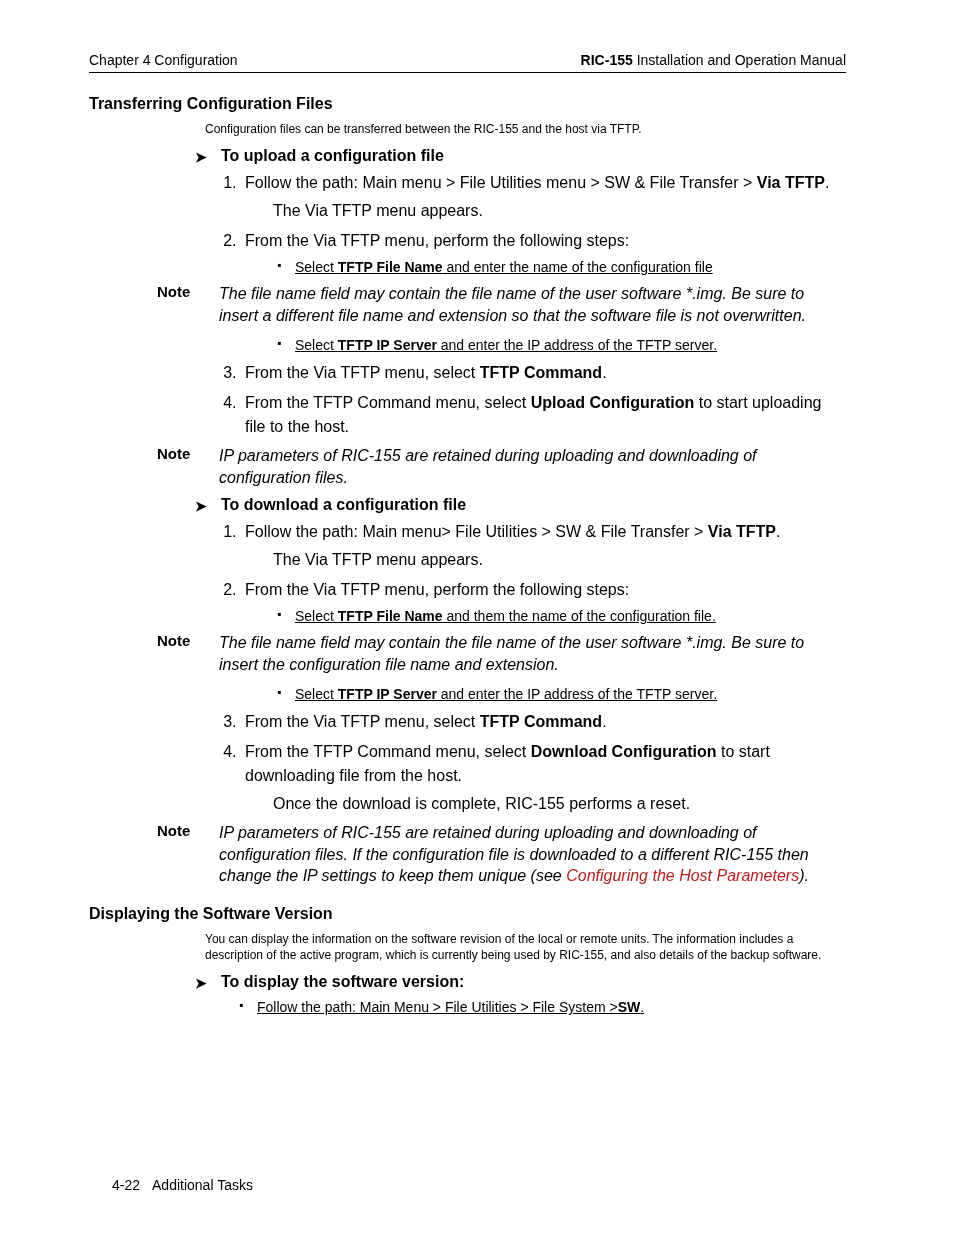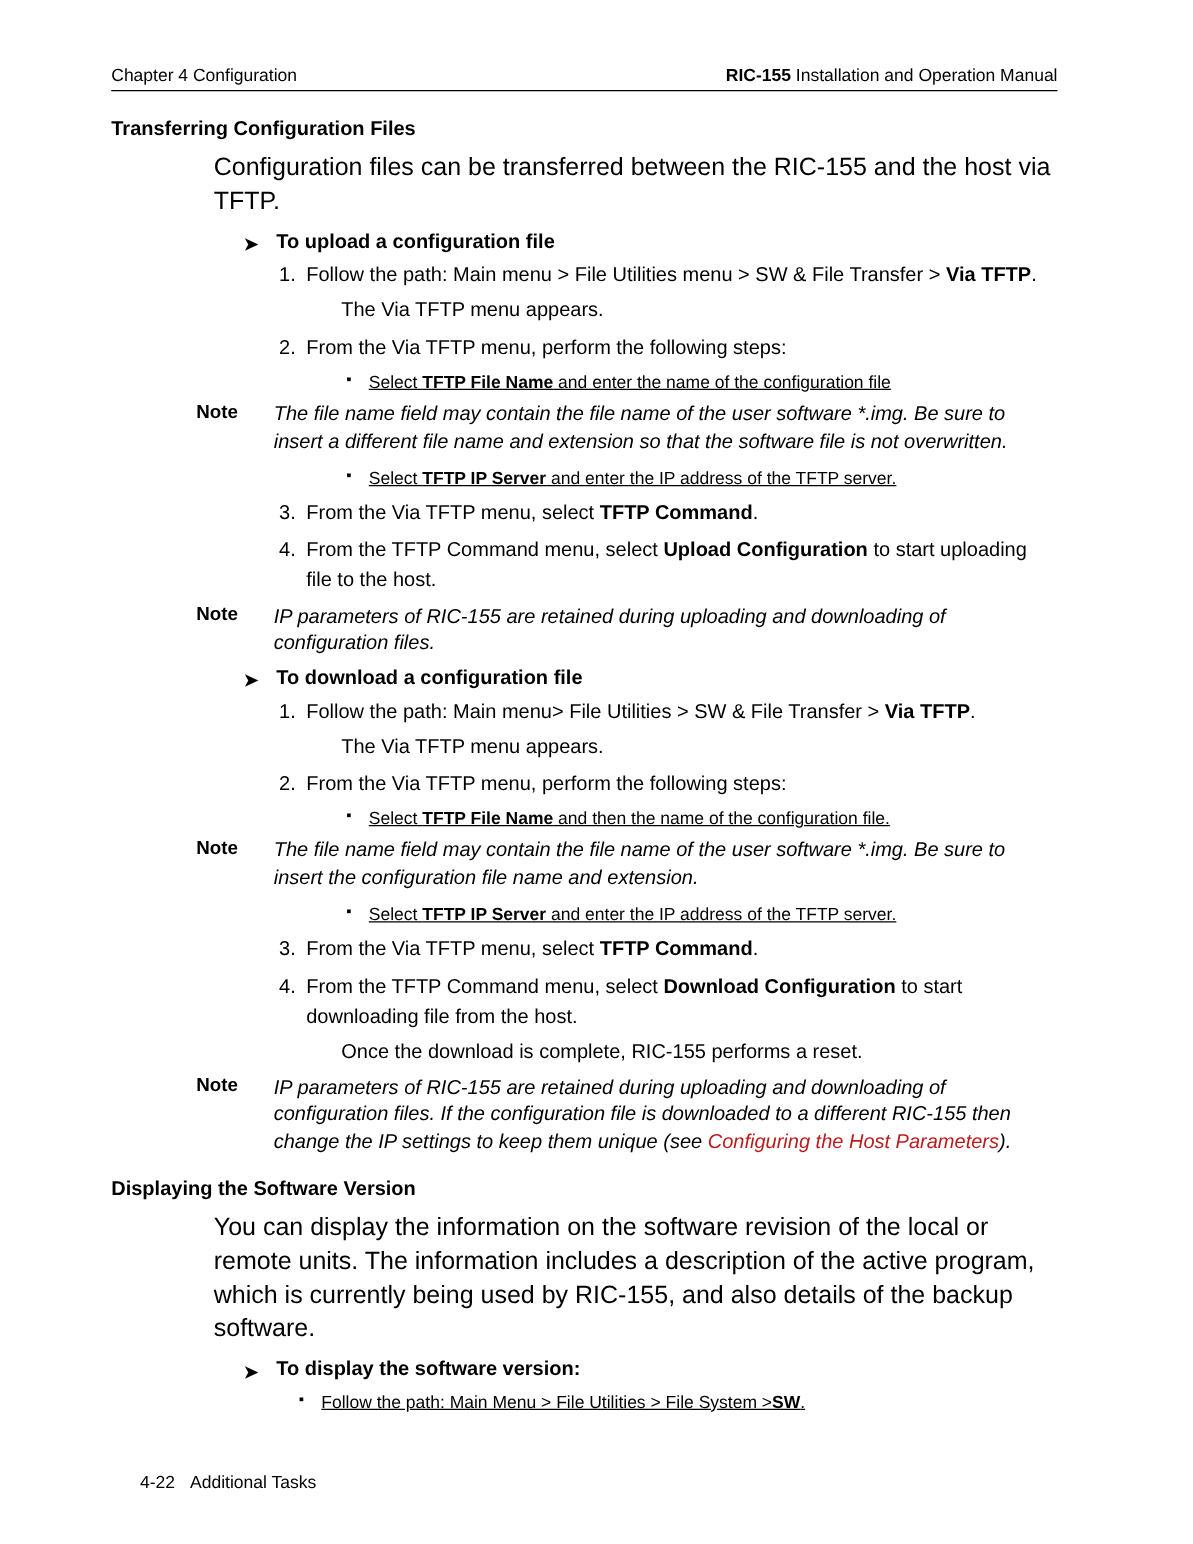--- a/index.html
+++ b/index.html
@@ -23,22 +23,22 @@
     padding-bottom: 4px;
     margin-bottom: 22px;
   }
   .runhead .right span.bold { font-weight: 700; }
   .h2 {
     font-size: 16px;
     font-weight: 700;
     margin: 8px 0 8px 0;
   }
   .introline {
-    margin-left: 82px;
-    font-size: 20px;
+    margin-left: 116px;
+    font-size: 12px;
     line-height: 1.35;
     margin-bottom: 10px;
   }
   .procblock { margin-left: 106px; position: relative; }
   .arrowline { position: relative; padding-left: 26px; }
   .arrowline::before {
     content: "➤";
     position: absolute;
     left: 0;
     top: 2px;
@@ -154,21 +154,21 @@
     <div class="arrowline proctitle">To download a configuration file</div>
     <ol class="steps">
       <li>
         <span>Follow the path: Main menu&gt; File Utilities &gt; SW &amp; File Transfer &gt; </span><span class="bold">Via TFTP</span><span>.</span>
         <div class="subindent">The Via TFTP menu appears.</div>
       </li>
       <li>
         <span>From the Via TFTP menu, perform the following steps:</span>
         <ul class="bullets">
           <li>
-            <span>Select </span><span class="bold">TFTP File Name</span><span> and then the name of the configuration file.</span>
+            <span>Select </span><span class="bold">TFTP File Name</span><span> and them the name of the configuration file.</span>
           </li>
         </ul>
       </li>
     </ol>
   </div>
 
   <div class="noteblock">
     <div class="notelabel">Note</div>
     <div class="notetext">The file name field may contain the file name of the user software *.img. Be sure to insert the configuration file name and extension.</div>
   </div>

